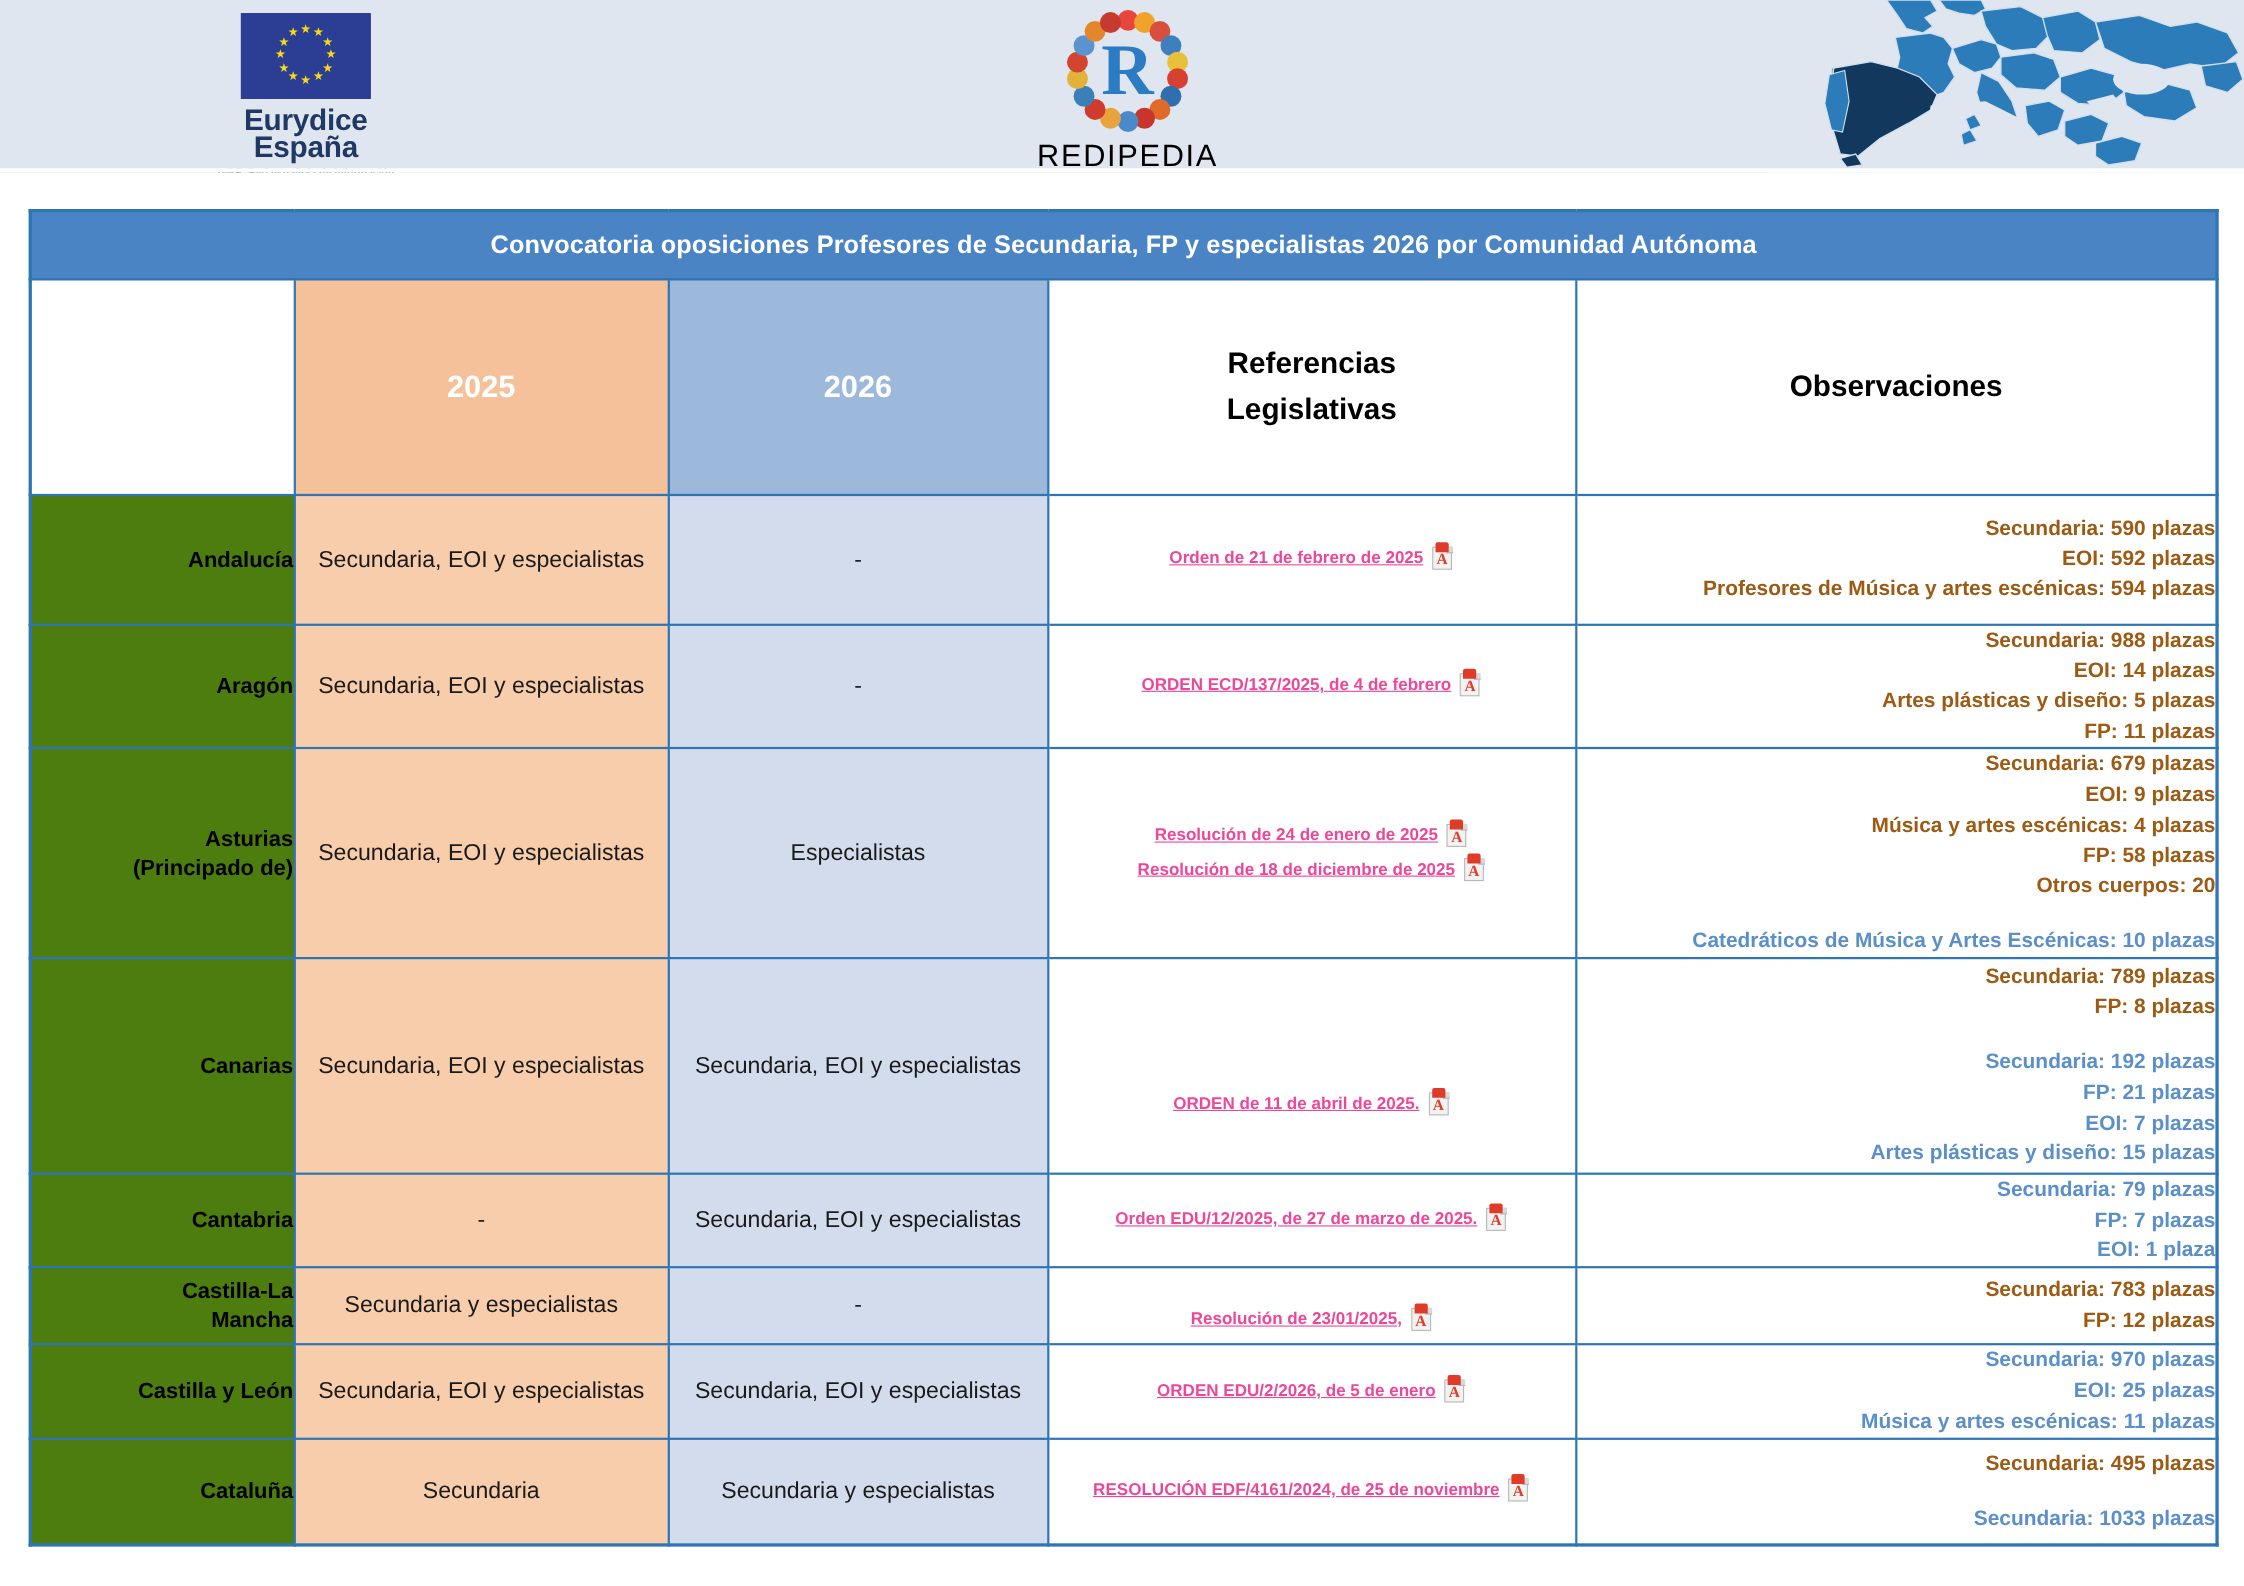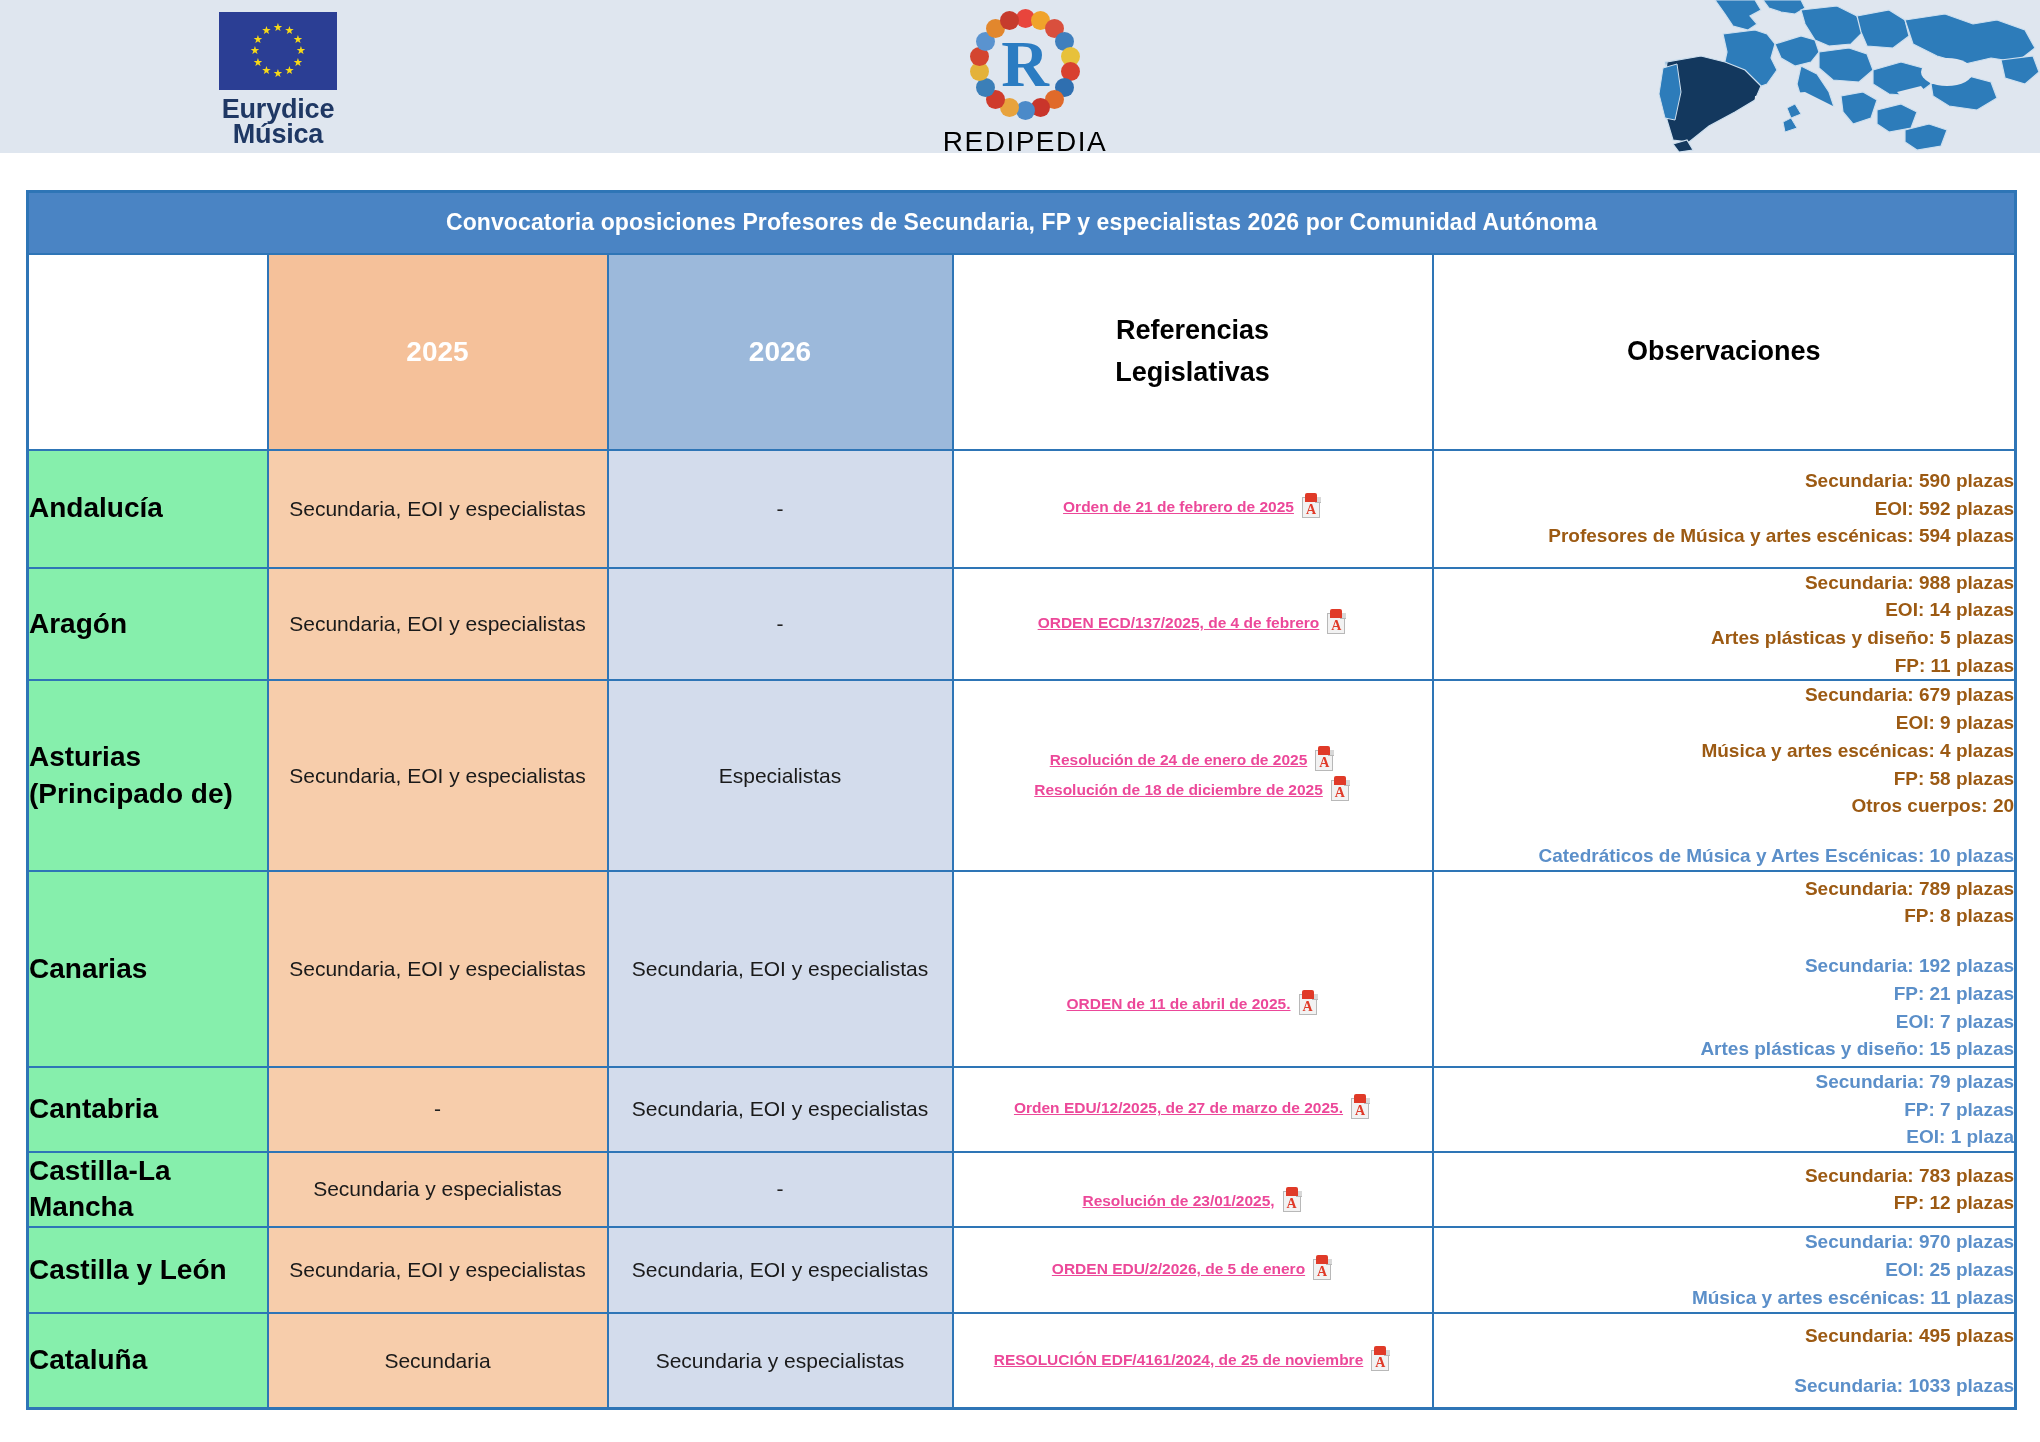--- a/index.html
+++ b/index.html
@@ -98,22 +98,22 @@
     letter-spacing:.1px;
   }
 
   .hdr{ height:196px; text-align:center; }
   .hdr-blank{ background:#ffffff; }
   .hdr-2025{ background:#f5c19a; color:#ffffff; font-size:28px; font-weight:bold; }
   .hdr-2026{ background:#9cb9db; color:#ffffff; font-size:28px; font-weight:bold; }
   .hdr-plain{ background:#ffffff; color:#000000; font-size:27px; font-weight:bold; line-height:1.55; }
 
   td.ca{
-    background:#86efac; text-align:left;
-    font-size:28px; font-weight:bold; color:#000000; line-height:1.3;
+    background:#4d7c0f; text-align:right;
+    font-size:20px; font-weight:bold; color:#000000; line-height:1.3;
   }
   td.y2025{ background:#f7cdab; text-align:center; font-size:21px; color:#1a1a1a; vertical-align:top; padding-top:12px;}
   td.y2026{ background:#d3dcec; text-align:center; font-size:21px; color:#1a1a1a; vertical-align:top; padding-top:12px;}
   td.ref{ background:#ffffff; text-align:center; vertical-align:top; padding-top:14px; }
   td.obs{ background:#ffffff; text-align:right; vertical-align:top; padding-top:10px; }
 
   .dash{ font-size:21px; color:#222; }
 
   .reflink{
     display:inline-block;
@@ -165,21 +165,21 @@
         <span class="star" style="left: 72.9186px; top: 43.5px;">★</span>
         <span class="star" style="left: 64.5px; top: 51.9186px;">★</span>
         <span class="star" style="left: 53px; top: 55px;">★</span>
         <span class="star" style="left: 41.5px; top: 51.9186px;">★</span>
         <span class="star" style="left: 33.0814px; top: 43.5px;">★</span>
         <span class="star" style="left: 30px; top: 32px;">★</span>
         <span class="star" style="left: 33.0814px; top: 20.5px;">★</span>
         <span class="star" style="left: 41.5px; top: 12.0814px;">★</span>
       </div>
     <div class="eurydice-title">Eurydice</div>
-    <div class="eurydice-title" style="margin-top:-4px">Música</div>
+    <div class="eurydice-title" style="margin-top:-4px">España</div>
     <div class="eurydice-sub">reBE: Red española de información</div>
 
   </div>
 
   <div class="redipedia">
     <div class="redi-ring" id="redi-ring">
       <div class="redi-R">R</div>
     <span class="dot" style="background: rgb(232, 69, 60); left: 46.5px; top: 0.5px;"></span>
         <span class="dot" style="background: rgb(240, 163, 42); left: 62.2329px; top: 3.27414px;"></span>
         <span class="dot" style="background: rgb(217, 79, 61); left: 76.0682px; top: 11.262px;"></span>

